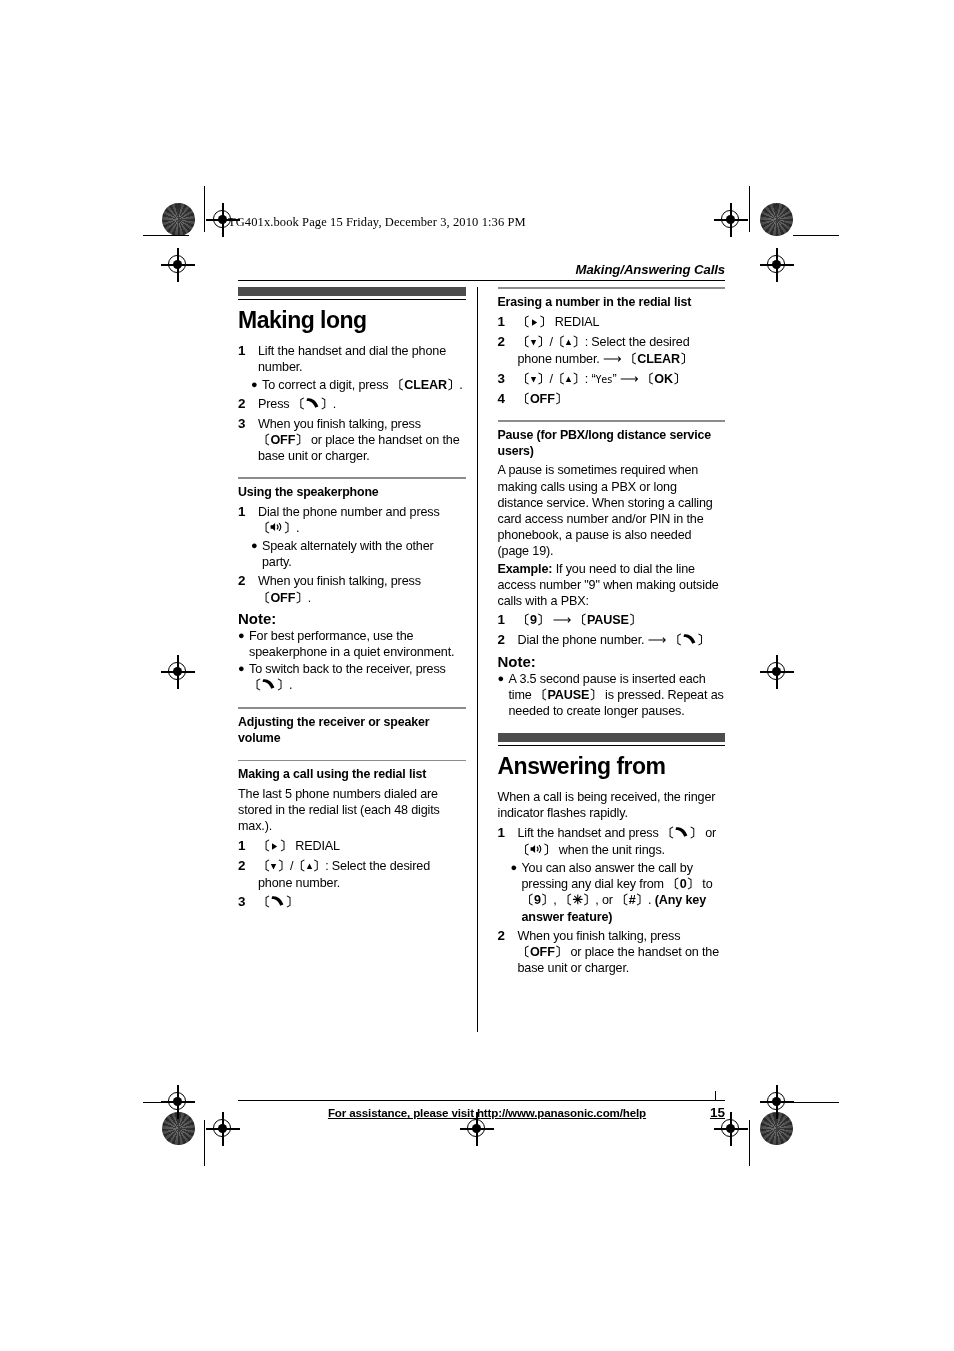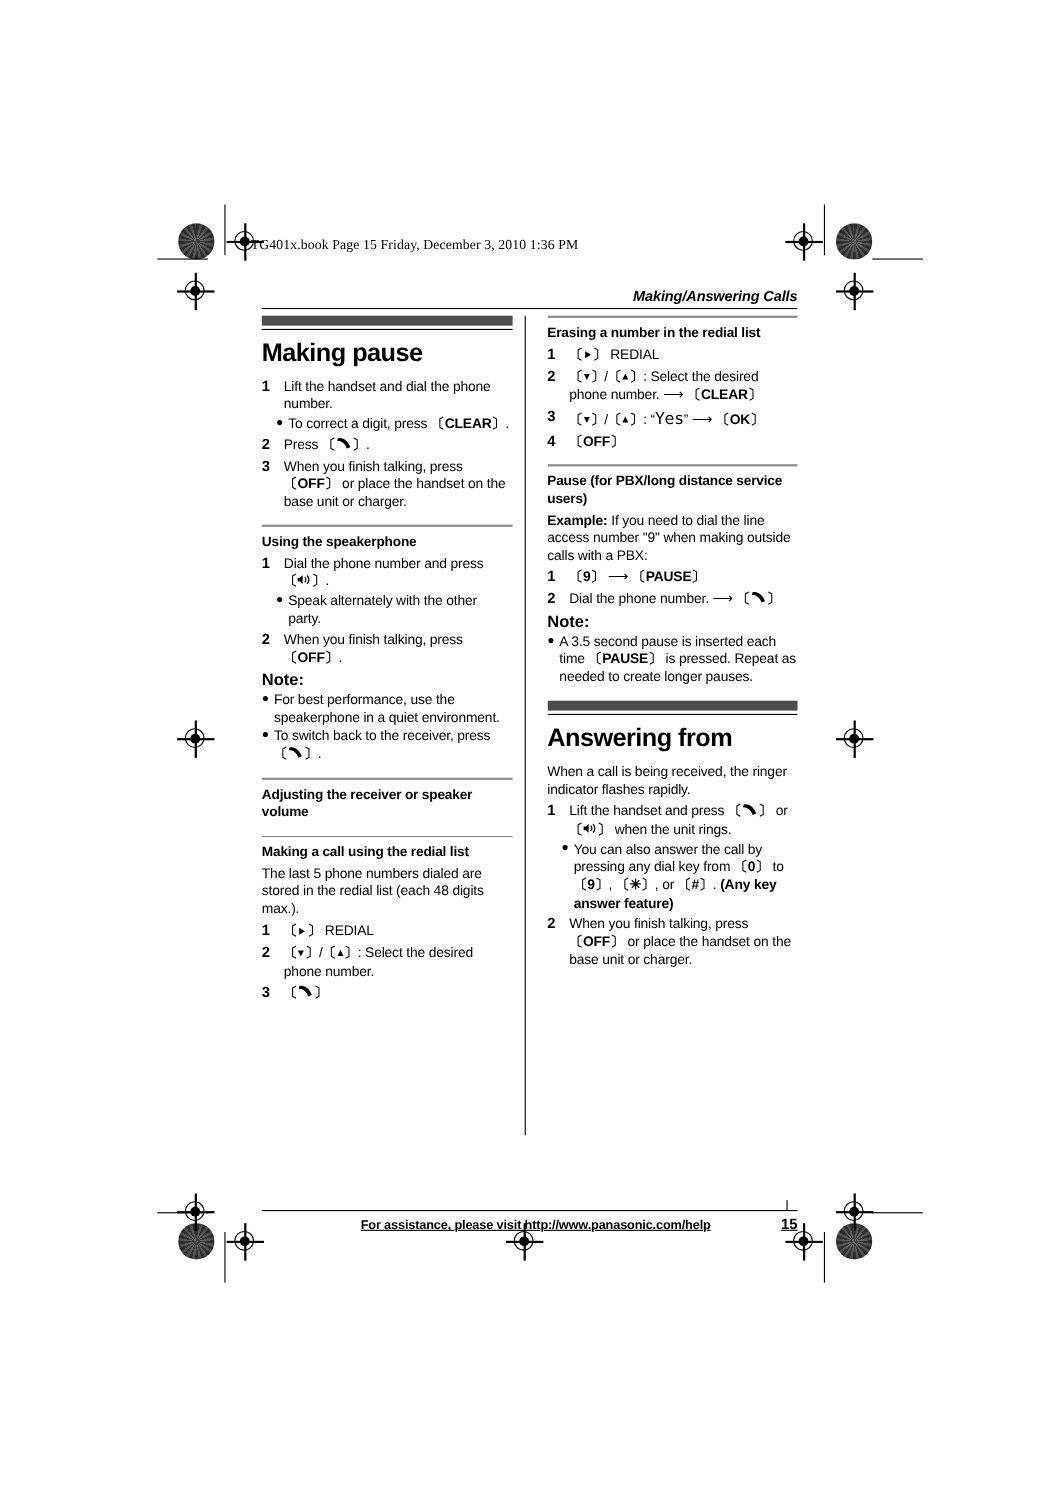--- a/index.html
+++ b/index.html
@@ -197,21 +197,21 @@
   }
   .bullet.indent { margin-left: 13px; }
 
   
   .k {
     font-weight: bold;
     white-space: nowrap;
   }
   .lcd {
     font-family: "DejaVu Sans Mono", monospace;
-    font-size: 15px;
+    font-size: 10px;
     letter-spacing: -0.3px;
   }
   .arrow { font-size: 13px; }
 
   
   .ico {
     display: inline-block;
     vertical-align: -1px;
   }
 
@@ -344,21 +344,21 @@
   <div class="running-head">Making/Answering Calls</div>
   <div class="head-rule"></div>
 
   <div class="columns">
     <div class="col-divider"></div>
 
     <div class="col col-left">
 
       <div class="chapter-bar"></div>
       <div class="chapter-rule"></div>
-      <h1 class="chapter-title">Making pause</h1>
+      <h1 class="chapter-title">Making long</h1>
 
       <div class="step">
         <div class="num">1</div>
         <div class="txt">
           <span>Lift the handset and dial the phone number.</span>
         </div>
       </div>
       <div class="bullet indent">
         <div class="dot">●</div>
         <div class="txt">
@@ -497,20 +497,21 @@
 
       <div class="step">
         <div class="num">4</div>
         <div class="txt">
           <span class="k"><span>〔</span><span>OFF</span><span>〕</span></span>
         </div>
       </div>
 
       <div class="sub-rule"></div>
       <h2 class="sub-title">Pause (for PBX/long distance service users)</h2>
+      <p class="body">A pause is sometimes required when making calls using a PBX or long distance service. When storing a calling card access number and/or PIN in the phonebook, a pause is also needed (page 19).</p>
       <p class="body">
         <b>Example:</b><span> If you need to dial the line access number "9" when making outside calls with a PBX:</span>
       </p>
 
       <div class="step">
         <div class="num">1</div>
         <div class="txt">
           <span class="k"><span>〔</span><span>9</span><span>〕</span></span> <span class="arrow">⟶</span> <span class="k"><span>〔</span><span>PAUSE</span><span>〕</span></span>
         </div>
       </div>

